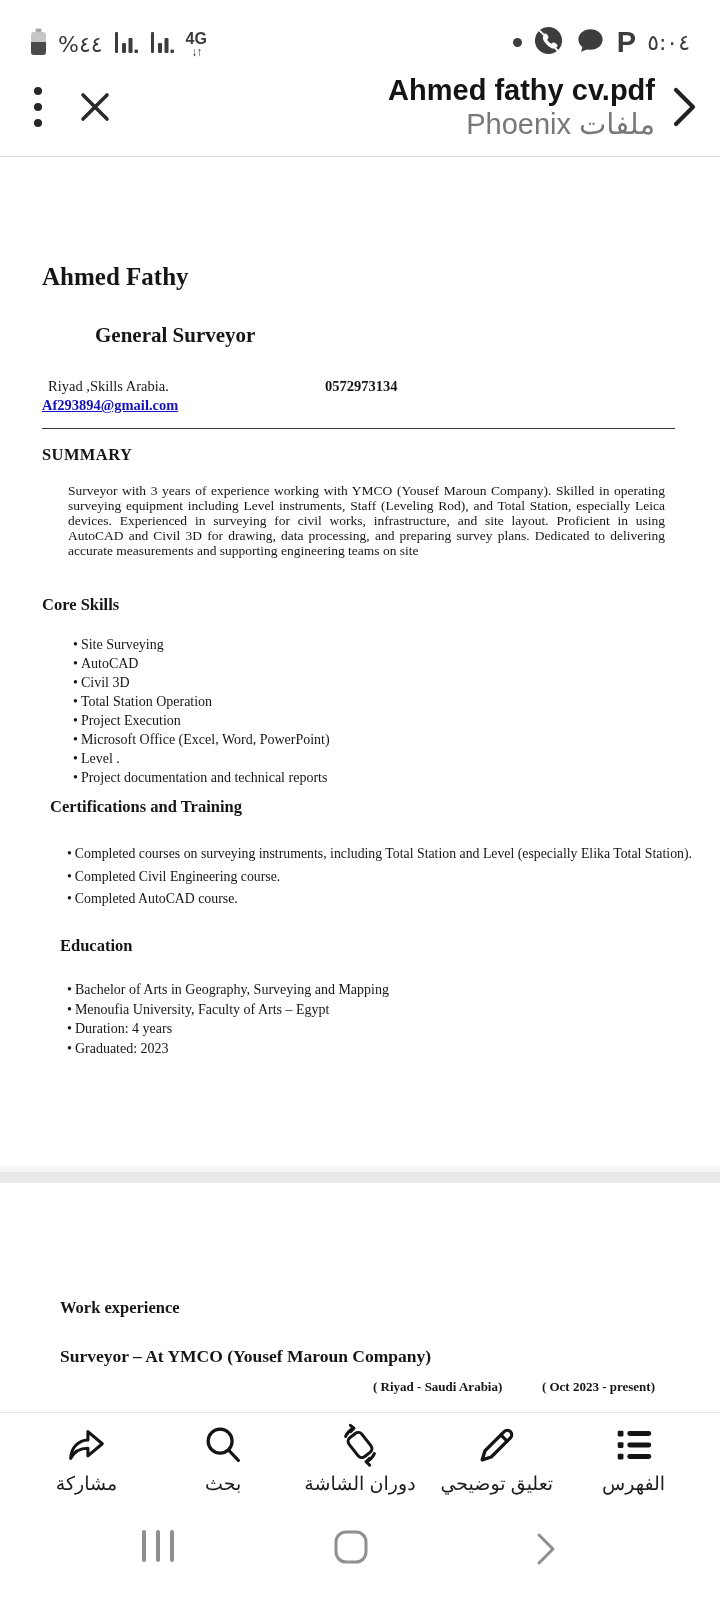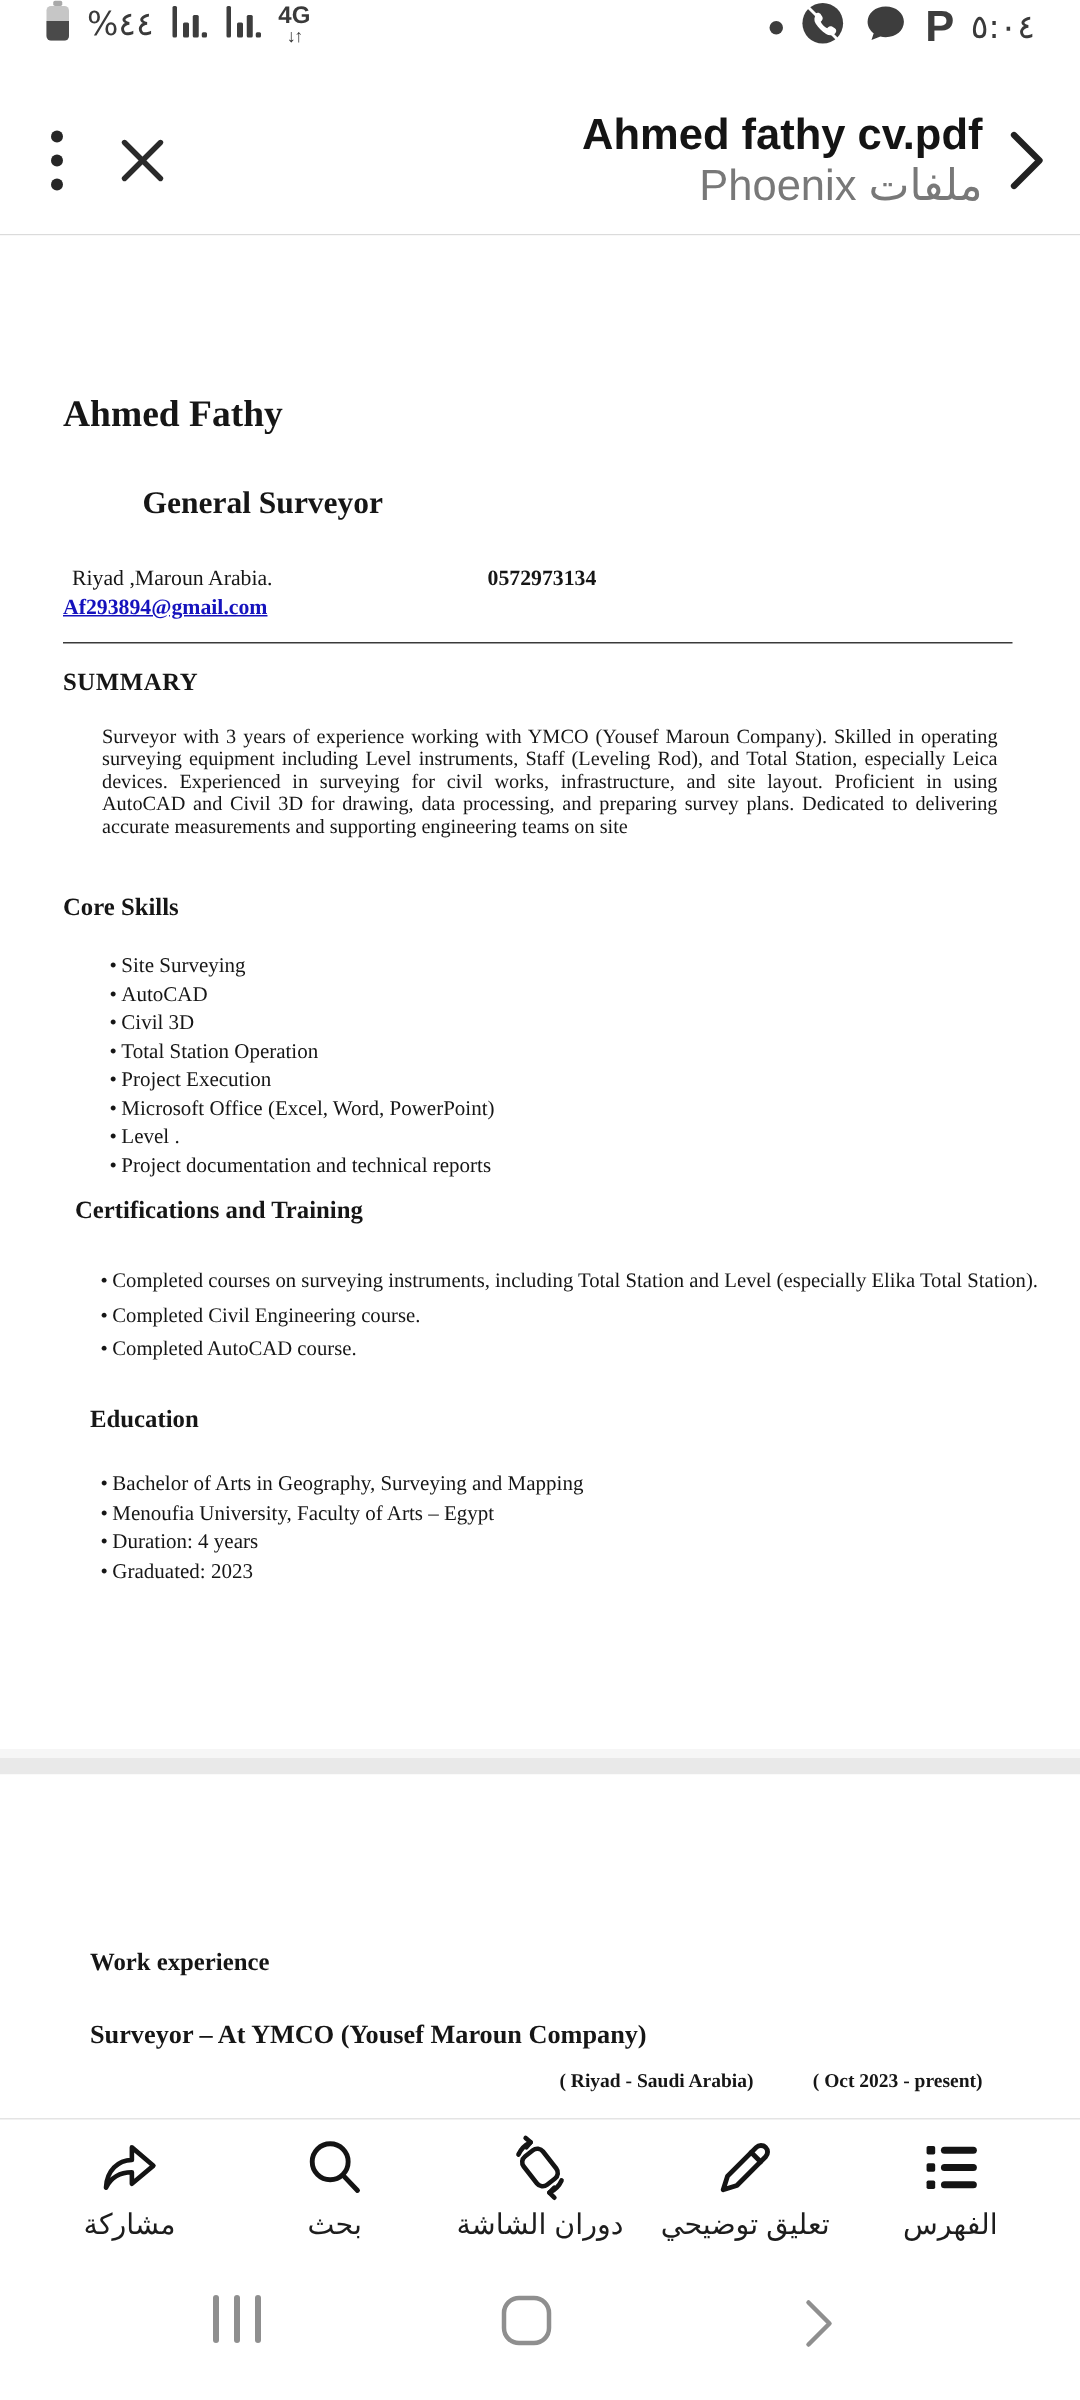--- a/index.html
+++ b/index.html
@@ -1,21 +1,21 @@
 <!DOCTYPE html>
 <html><head>
 <meta charset="utf-8">
 <style>
   html,body{margin:0;padding:0;}
   body{width:720px;height:1600px;background:#ffffff;overflow:hidden;position:relative;
        font-family:"Liberation Sans",sans-serif;-webkit-font-smoothing:antialiased;}
 
   
   .status-bar{position:absolute;top:0;left:0;right:0;height:60px;display:flex;
-              justify-content:space-between;align-items:flex-start;padding:0 30px;box-sizing:border-box;gap:44px;}
+              justify-content:space-between;align-items:flex-end;padding:0 30px;box-sizing:border-box;gap:44px;}
   .sb-group{display:flex;align-items:center;gap:11px;color:#3d3d3d;}
   .sb-num{font-family:"DejaVu Sans",sans-serif;font-size:22px;color:#3a3a3a;}
   .sb-dot{width:9px;height:9px;border-radius:50%;background:#3d3d3d;}
   .sb-p{font-size:29px;font-weight:800;color:#3d3d3d;line-height:1;}
   .net{display:flex;flex-direction:column;align-items:center;line-height:1;color:#3a3a3a;}
   .net .g{font-size:16px;font-weight:700;letter-spacing:0;}
   .net .ar{font-size:12px;letter-spacing:-1px;margin-top:-1px;}
 
   
   .header{position:absolute;top:60px;left:0;right:0;height:96px;display:flex;align-items:center;background:#fff;}
@@ -170,21 +170,21 @@
       </svg>
     </span>
   </button>
 </div>
 <div class="header-divider"></div>
 
 <div class="document">
   <div class="page1">
     <div class="doc-name">Ahmed Fathy</div>
     <div class="doc-job">General Surveyor</div>
-    <div class="doc-loc">Riyad ,Maroun Arabia.</div>
+    <div class="doc-loc">Riyad ,Skills Arabia.</div>
     <div class="doc-phone">0572973134</div>
     <a class="doc-email">Af293894@gmail.com</a>
     <div class="doc-hr"></div>
 
     <div class="sec-head summary-h">SUMMARY</div>
     <div class="summary-p">Surveyor with 3 years of experience working with YMCO (Yousef Maroun Company). Skilled in operating surveying equipment including Level instruments, Staff (Leveling Rod), and Total Station, especially Leica devices. Experienced in surveying for civil works, infrastructure, and site layout. Proficient in using AutoCAD and Civil 3D for drawing, data processing, and preparing survey plans. Dedicated to delivering accurate measurements and supporting engineering teams on site</div>
 
     <div class="sec-head core-h">Core Skills</div>
     <div class="skills-list">
         <div class="li">Site Surveying</div>

